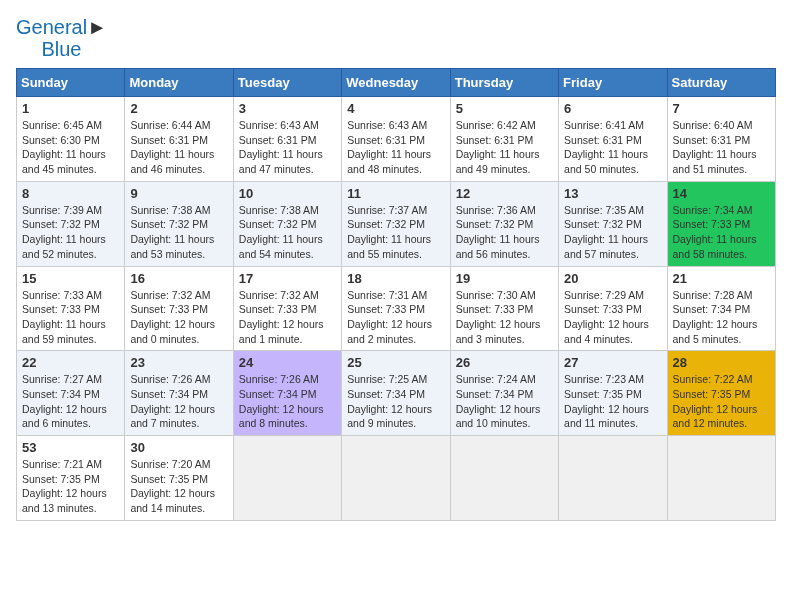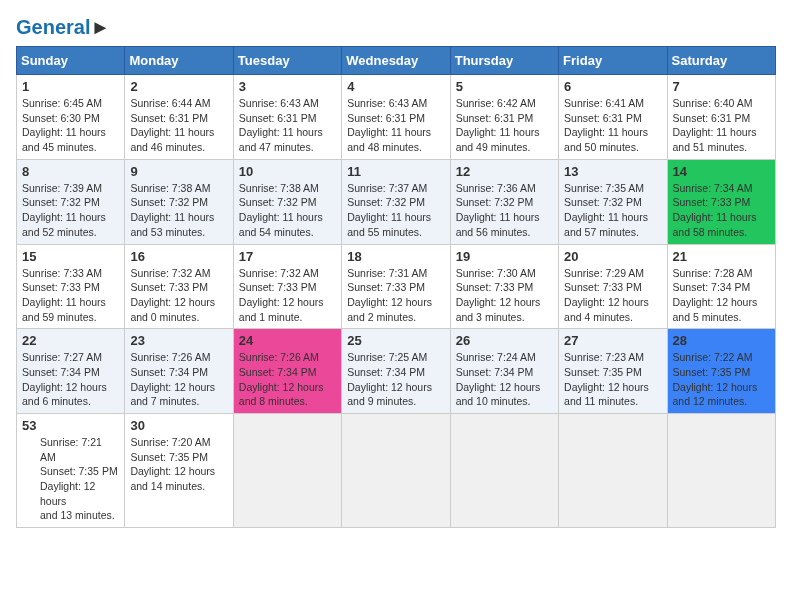--- a/index.html
+++ b/index.html
@@ -15,21 +15,21 @@
       justify-content: space-between;
       align-items: flex-start;
       margin-bottom: 8px;
     }
     .logo {
       display: flex;
       align-items: center;
     }
     .logo-text {
       font-size: 20px;
-      font-weight: bold;
+      font-weight: normal;
       color: #333;
       line-height: 1.1;
       text-align: center;
     }
     .logo-text span {
       color: #1a6faf;
     }
     .title-block {
       text-align: right;
     }
@@ -85,20 +85,23 @@
     }
   </style>
 </head>
 <body>
 
 <div class="header">
   <div class="logo">
     <div>
       <div class="logo-text">
         <span>General</span>►
+      </div>
+      <div class="logo-text">
+        <span>Blue</span>
       </div>
     </div>
   </div>
   <div class="title-block">
     <div class="month-title"></div>
     <div class="subtitle"></div>
   </div>
 </div>
 
 <table>
@@ -275,21 +278,21 @@
 Daylight: 12 hours
 and 6 minutes.</div>
         </td>
         <td style="background: rgb(238, 243, 249);">
           <span class="day-num">23</span>
           <div class="day-info" style="white-space: pre-line;">Sunrise: 7:26 AM
 Sunset: 7:34 PM
 Daylight: 12 hours
 and 7 minutes.</div>
         </td>
-        <td style="background: #ec4899;">
+        <td style="background: #c4b5fd;">
           <span class="day-num">24</span>
           <div class="day-info" style="white-space: pre-line;">Sunrise: 7:26 AM
 Sunset: 7:34 PM
 Daylight: 12 hours
 and 8 minutes.</div>
         </td>
         <td style="background: rgb(238, 243, 249);">
           <span class="day-num">25</span>
           <div class="day-info" style="white-space: pre-line;">Sunrise: 7:25 AM
 Sunset: 7:34 PM
@@ -303,32 +306,32 @@
 Daylight: 12 hours
 and 10 minutes.</div>
         </td>
         <td style="background: rgb(238, 243, 249);">
           <span class="day-num">27</span>
           <div class="day-info" style="white-space: pre-line;">Sunrise: 7:23 AM
 Sunset: 7:35 PM
 Daylight: 12 hours
 and 11 minutes.</div>
         </td>
-        <td style="background: #3b82f6; margin-left: 45px;">
+        <td style="background: #eab308; margin-left: 45px;">
           <span class="day-num">28</span>
           <div class="day-info" style="white-space: pre-line;">Sunrise: 7:22 AM
 Sunset: 7:35 PM
 Daylight: 12 hours
 and 12 minutes.</div>
         </td>
       </tr>
       <tr>
         <td style="background: rgb(255, 255, 255);">
           <span class="day-num">53</span>
-          <div class="day-info" style="white-space: pre-line; margin-left: 18px;">Sunrise: 7:21 AM
+          <div class="day-info" style="white-space: pre-line;">Sunrise: 7:21 AM
 Sunset: 7:35 PM
 Daylight: 12 hours
 and 13 minutes.</div>
         </td>
         <td style="background: rgb(255, 255, 255);">
           <span class="day-num">30</span>
           <div class="day-info" style="white-space: pre-line;">Sunrise: 7:20 AM
 Sunset: 7:35 PM
 Daylight: 12 hours
 and 14 minutes.</div>

